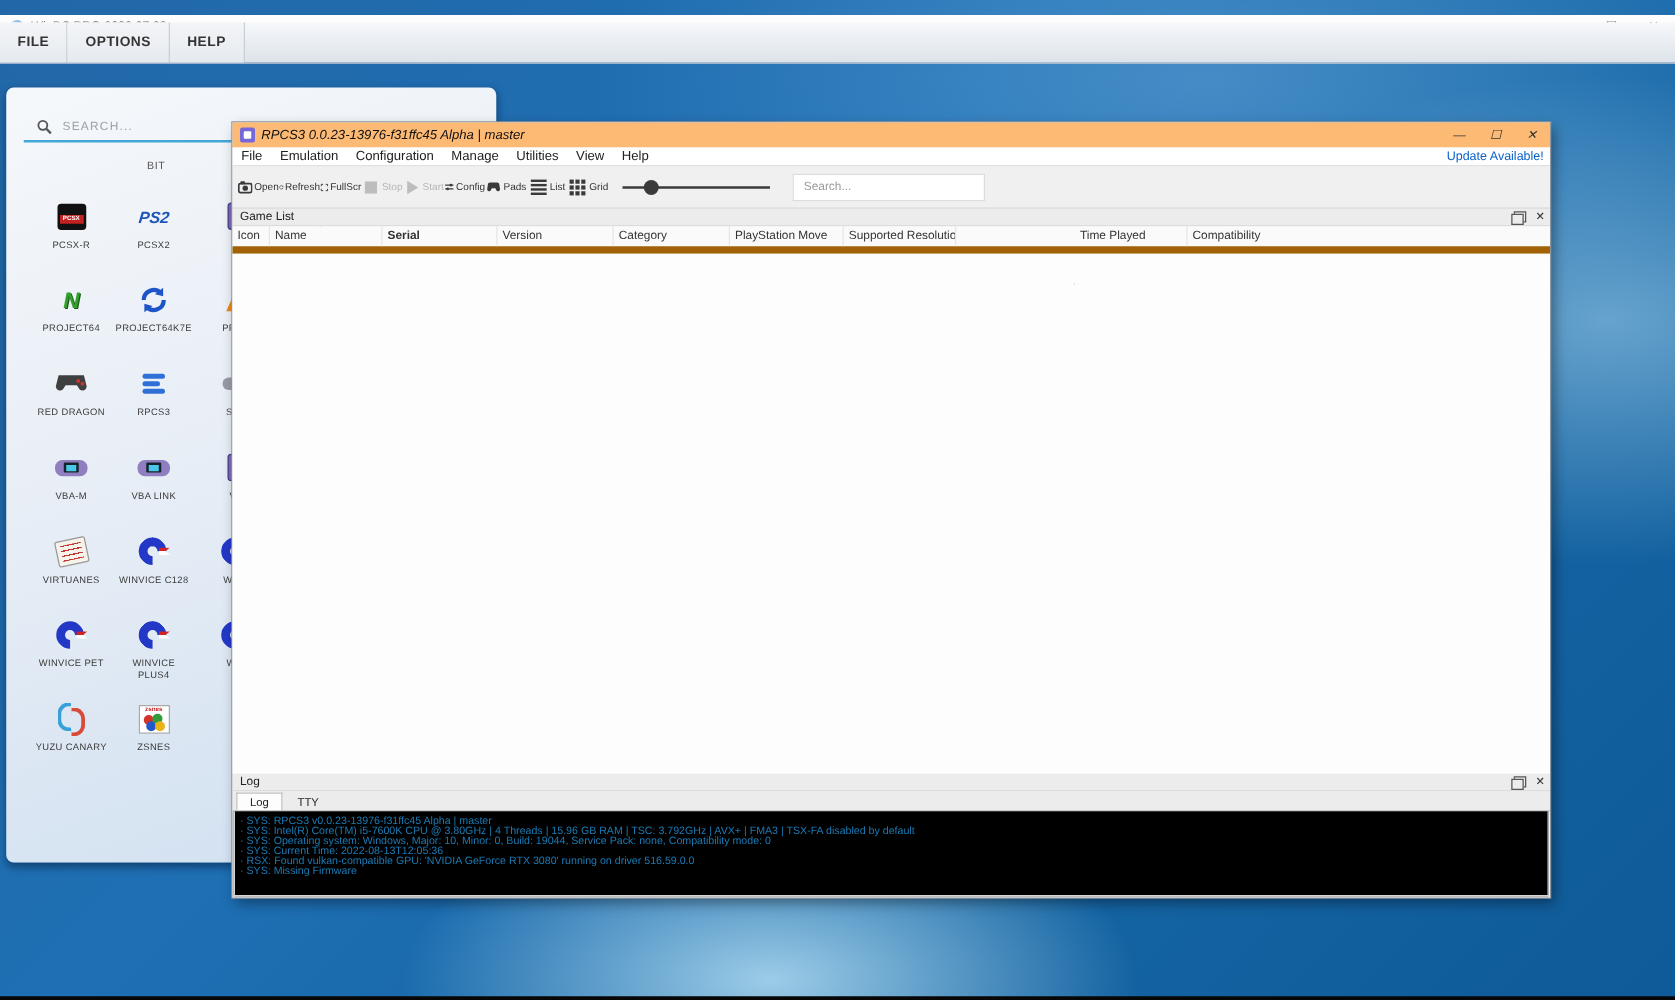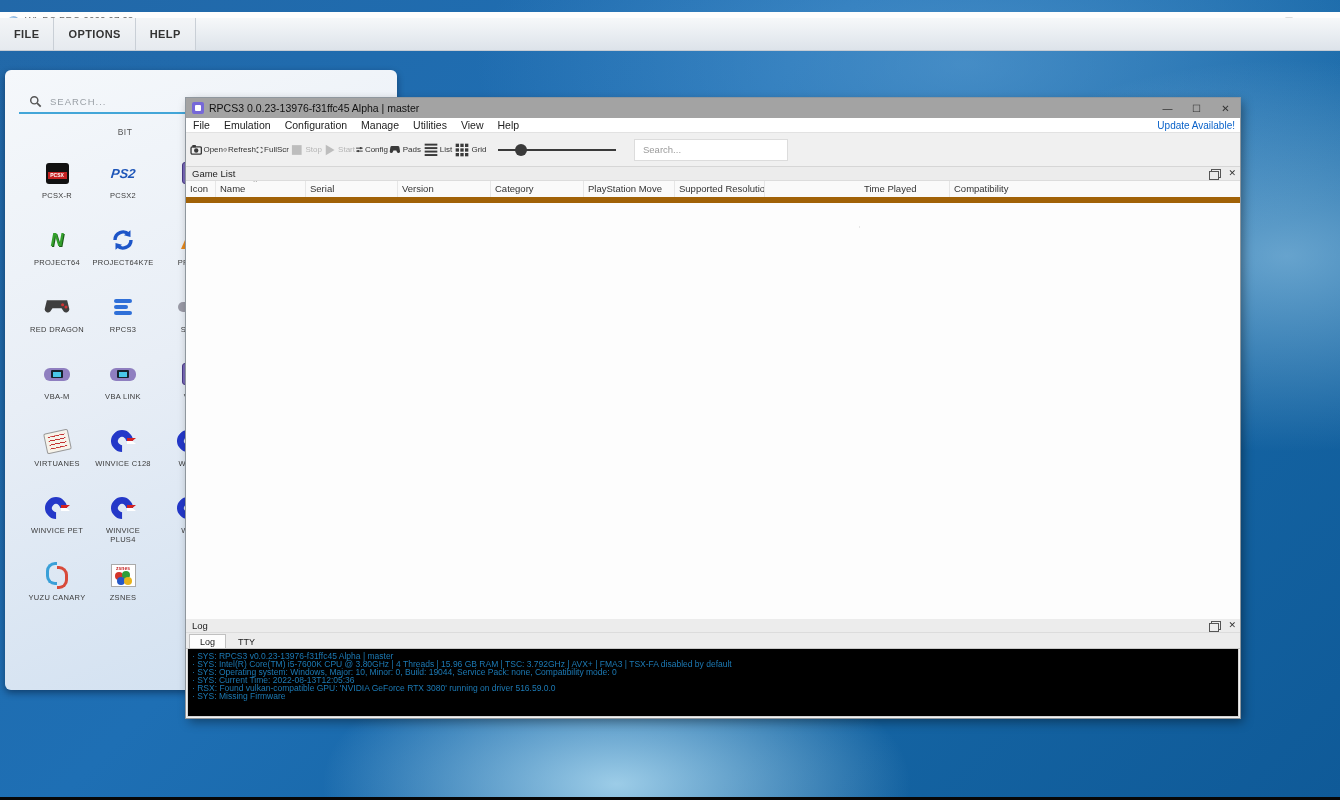--- a/index.html
+++ b/index.html
@@ -73,21 +73,21 @@
   .i-zsnes .b3{left:5px;top:12px;background:#2458c8;}
   .i-zsnes .b4{left:12px;top:12px;background:#e8b31a;}
   .i-rpcs3{display:flex;flex-direction:column;gap:2px;}
   .i-rpcs3 span{display:block;height:4px;border-radius:2px;background:#2f6fd8;}
   .i-rd{width:28px;height:18px;}
   .i-snes{width:22px;height:10px;background:#9a9aa6;border-radius:5px;}
 
   
   .rpcs3{position:absolute;left:186px;top:98px;width:1054px;height:620px;background:#f2f2f2;z-index:2;
     box-shadow:0 0 0 1px #8f979e,3px 4px 10px rgba(0,0,0,.4);display:flex;flex-direction:column;}
-  .r-titlebar{height:20px;background:#a3a3a3;display:flex;align-items:center;flex:0 0 auto;}
+  .r-titlebar{height:20px;background:#fdba74;display:flex;align-items:center;flex:0 0 auto;font-style:italic;}
   .r-app-icon{width:12px;height:12px;border-radius:2px;background:#7668d8;margin:0 5px 0 6px;position:relative;}
   .r-app-icon::after{content:"";position:absolute;left:3px;top:3px;width:6px;height:6px;background:#fff;border-radius:1px;}
   .r-title{font-size:10.5px;color:#111;}
   .r-controls{margin-left:auto;display:flex;height:100%;}
   .r-controls .wc{width:29px;height:100%;display:flex;align-items:center;justify-content:center;color:#333;font-size:10px;}
   .r-menubar{height:14px;background:#fff;display:flex;align-items:center;font-size:10.5px;color:#222;flex:0 0 auto;}
   .r-menu-item{padding:0 7px;height:100%;display:flex;align-items:center;}
   .r-update{margin-left:auto;padding-right:5px;color:#0a62c9;font-size:10px;}
   .r-toolbar{height:33px;background:#f0f0f0;border-top:1px solid #e2e2e2;border-bottom:1px solid #d6d6d6;
     display:flex;align-items:center;padding-left:4px;flex:0 0 auto;}
@@ -432,21 +432,21 @@
     <div class="dock-header">
       <span>Game List</span>
       <span class="dock-btns">
         <span class="dock-float"></span>
         <span class="dock-close">✕</span>
       </span>
     </div>
     <div class="gl-headrow" id="gl-cols">
         <span class="gl-col" style="width: 30px; flex: 0 0 auto;">Icon</span>
         <span class="gl-col" style="width: 90px; flex: 0 0 auto;">Name<span class="sort-caret">^</span></span>
-        <span class="gl-col" style="width: 92px; flex: 0 0 auto;">Serial</span>
+        <span class="gl-col" style="width: 92px; flex: 0 0 auto; font-weight: bold;">Serial</span>
         <span class="gl-col" style="width: 93px; flex: 0 0 auto;">Version</span>
         <span class="gl-col" style="width: 93px; flex: 0 0 auto;">Category</span>
         <span class="gl-col" style="width: 91px; flex: 0 0 auto;">PlayStation Move</span>
         <span class="gl-col" style="width: 90px; flex: 0 0 auto;">Supported Resolutions</span>
         <span class="gl-col" style="width: 95px; flex: 0 0 auto; margin-top: 45px;">Last Played</span>
         <span class="gl-col" style="width: 90px; flex: 0 0 auto;">Time Played</span>
         <span class="gl-col" style="flex: 1 1 0%; border-right: none;">Compatibility</span>
       </div>
     <div class="gl-body"></div>
   </div>

